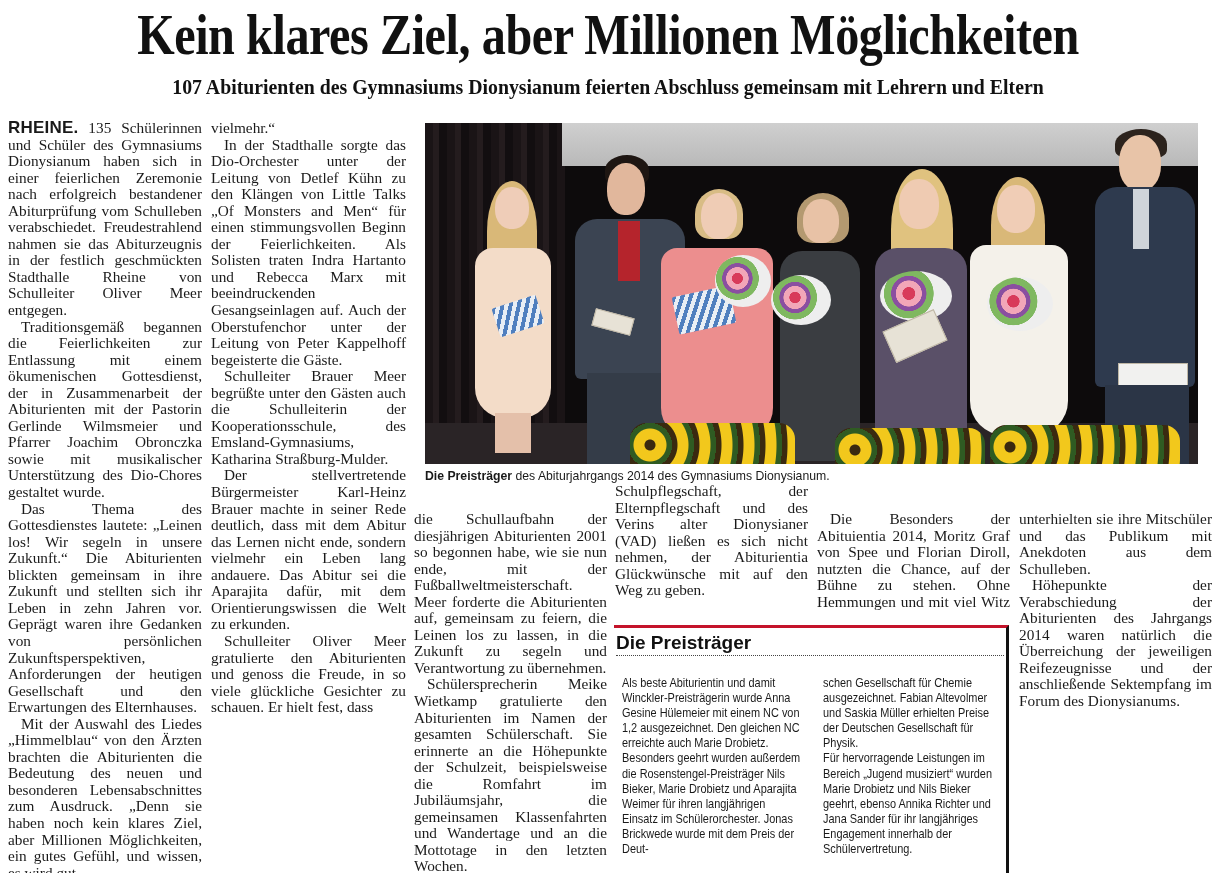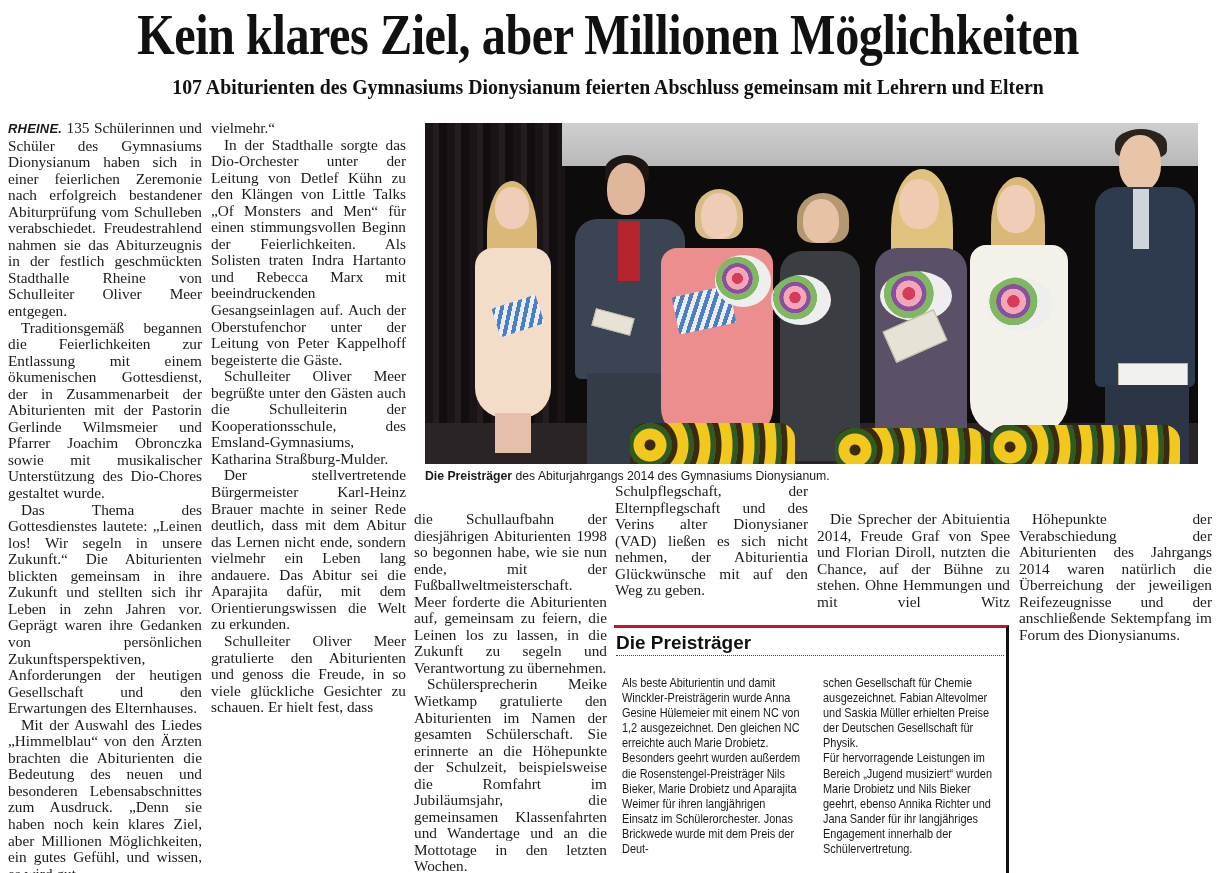--- a/index.html
+++ b/index.html
@@ -22,21 +22,21 @@
 
   .col {
     position: absolute;
     font-family: "Liberation Serif", serif;
     font-size: 15.3px; line-height: 16.55px;
     text-align: justify; hyphens: manual;
     color: #1a1a1a;
   }
   .col p { text-indent: 13px; }
   .col p.first { text-indent: 0; }
-  .dateline { font-family: "Liberation Sans", sans-serif; font-weight: bold; font-size: 13px; letter-spacing: 0.2px; font-style: italic; }
+  .dateline { font-family: "Liberation Sans", sans-serif; font-weight: bold; font-size: 17px; letter-spacing: 0.2px; }
 
   #col1 { left: 8px; top: 120px; width: 194px; }
   #col2 { left: 211px; top: 120px; width: 195px; }
   #col3 { left: 414px; top: 511px; width: 193px; }
   #col4 { left: 615px; top: 483px; width: 193px; }
   #col5 { left: 817px; top: 511px; width: 193px; }
   #col6 { left: 1019px; top: 511px; width: 193px; }
 
   .photo {
     position: absolute; left: 425px; top: 123px; width: 773px; height: 341px;
@@ -92,21 +92,21 @@
 <div class="col" id="col1">
   <p class="first"><span class="dateline">RHEINE.</span> <span>135 Schülerinnen und Schüler des Gymnasiums Dionysianum haben sich in einer feierlichen Zeremonie nach erfolgreich bestandener Abiturprüfung vom Schulleben verabschiedet. Freudestrahlend nahmen sie das Abiturzeugnis in der festlich geschmückten Stadthalle Rheine von Schulleiter Oliver Meer entgegen.</span></p>
   <p>Traditionsgemäß begannen die Feierlichkeiten zur Entlassung mit einem ökumenischen Gottesdienst, der in Zusammenarbeit der Abiturienten mit der Pastorin Gerlinde Wilmsmeier und Pfarrer Joachim Obronczka sowie mit musikalischer Unterstützung des Dio-Chores gestaltet wurde.</p>
   <p>Das Thema des Gottesdienstes lautete: „Leinen los! Wir segeln in unsere Zukunft.“ Die Abiturienten blickten gemeinsam in ihre Zukunft und stellten sich ihr Leben in zehn Jahren vor. Geprägt waren ihre Gedanken von persönlichen Zukunftsperspektiven, Anforderungen der heutigen Gesellschaft und den Erwartungen des Elternhauses.</p>
   <p>Mit der Auswahl des Liedes „Himmelblau“ von den Ärzten brachten die Abiturienten die Bedeutung des neuen und besonderen Lebensabschnittes zum Ausdruck. „Denn sie haben noch kein klares Ziel, aber Millionen Möglichkeiten, ein gutes Gefühl, und wissen, es wird gut</p>
 </div>
 
 <div class="col" id="col2">
   <p class="first">vielmehr.“</p>
   <p>In der Stadthalle sorgte das Dio-Orchester unter der Leitung von Detlef Kühn zu den Klängen von Little Talks „Of Monsters and Men“ für einen stimmungsvollen Beginn der Feierlichkeiten. Als Solisten traten Indra Hartanto und Rebecca Marx mit beeindruckenden Gesangseinlagen auf. Auch der Oberstufenchor unter der Leitung von Peter Kappelhoff begeisterte die Gäste.</p>
-  <p>Schulleiter Oliver Meer begrüßte unter den Gästen auch die Schulleiterin der Kooperationsschule, des Emsland-Gymnasiums, Katharina Straßburg-Mulder.</p>
+  <p>Schulleiter Brauer Meer begrüßte unter den Gästen auch die Schulleiterin der Kooperationsschule, des Emsland-Gymnasiums, Katharina Straßburg-Mulder.</p>
   <p>Der stellvertretende Bürgermeister Karl-Heinz Brauer machte in seiner Rede deutlich, dass mit dem Abitur das Lernen nicht ende, sondern vielmehr ein Leben lang andauere. Das Abitur sei die Aparajita dafür, mit dem Orientierungswissen die Welt zu erkunden.</p>
   <p>Schulleiter Oliver Meer gratulierte den Abiturienten und genoss die Freude, in so viele glückliche Gesichter zu schauen. Er hielt fest, dass</p>
 </div>
 
 <div class="photo">
   <div class="curtain"></div>
   <div class="screen"></div>
   <div class="floor"></div>
 
   <div class="person">
@@ -168,34 +168,35 @@
   <div class="sunflowers" style="left:205px;top:300px;width:165px;"></div>
   <div class="sunflowers" style="left:410px;top:305px;width:150px;"></div>
   <div class="sunflowers" style="left:565px;top:302px;width:190px;"></div>
 </div>
 
 <div class="caption">
   <b>Die Preisträger</b><span> des Abiturjahrgangs 2014 des Gymnasiums Dionysianum.</span>
 </div>
 
 <div class="col" id="col3">
-  <p class="first">die Schullaufbahn der diesjährigen Abiturienten 1998 so begonnen habe, wie sie nun ende, mit der Fußballweltmeisterschaft. Meer forderte die Abiturienten auf, gemeinsam zu feiern, die Leinen los zu lassen, in die Zukunft zu segeln und Verantwortung zu übernehmen.</p>
+  <p class="first">die Schullaufbahn der diesjährigen Abiturienten 2001 so begonnen habe, wie sie nun ende, mit der Fußballweltmeisterschaft. Meer forderte die Abiturienten auf, gemeinsam zu feiern, die Leinen los zu lassen, in die Zukunft zu segeln und Verantwortung zu übernehmen.</p>
   <p>Schülersprecherin Meike Wietkamp gratulierte den Abiturienten im Namen der gesamten Schülerschaft. Sie erinnerte an die Höhepunkte der Schulzeit, beispielsweise die Romfahrt im Jubiläumsjahr, die gemeinsamen Klassenfahrten und Wandertage und an die Mottotage in den letzten Wochen.</p>
 
 </div>
 
 <div class="col" id="col4">
   <p class="first">Schulpflegschaft, der Elternpflegschaft und des Verins alter Dionysianer (VAD) ließen es sich nicht nehmen, der Abiturientia Glückwünsche mit auf den Weg zu geben.</p>
 </div>
 
 <div class="col" id="col5">
-  <p style="text-align-last: justify;">Die Sprecher der Abituientia 2014, Freude Graf von Spee und Florian Diroll, nutzten die Chance, auf der Bühne zu stehen. Ohne Hemmungen und mit viel Witz</p>
+  <p style="text-align-last: justify;">Die Besonders der Abituientia 2014, Moritz Graf von Spee und Florian Diroll, nutzten die Chance, auf der Bühne zu stehen. Ohne Hemmungen und mit viel Witz</p>
 </div>
 
 <div class="col" id="col6">
+  <p class="first">unterhielten sie ihre Mitschüler und das Publikum mit Anekdoten aus dem Schulleben.</p>
   <p>Höhepunkte der Verabschiedung der Abiturienten des Jahrgangs 2014 waren natürlich die Überreichung der jeweiligen Reifezeugnisse und der anschließende Sektempfang im Forum des Dionysianums.</p>
 </div>
 
 <div class="infobox">
   <h3>Die Preisträger</h3>
   <div class="ibcol ib1">Als beste Abiturientin und damit Winckler-Preisträgerin wurde Anna Gesine Hülemeier mit einem NC von 1,2 ausgezeichnet. Den gleichen NC erreichte auch Marie Drobietz. Besonders geehrt wurden außerdem die Rosenstengel-Preisträger Nils Bieker, Marie Drobietz und Aparajita Weimer für ihren langjährigen Einsatz im Schülerorchester. Jonas Brickwede wurde mit dem Preis der Deut-</div>
   <div class="ibcol ib2">
     <div>schen Gesellschaft für Chemie ausgezeichnet. Fabian Altevolmer und Saskia Müller erhielten Preise der Deutschen Gesellschaft für Physik.</div>
     <div>Für hervorragende Leistungen im Bereich „Jugend musiziert“ wurden Marie Drobietz und Nils Bieker geehrt, ebenso Annika Richter und Jana Sander für ihr langjähriges Engagement innerhalb der Schülervertretung.</div>
   </div>

